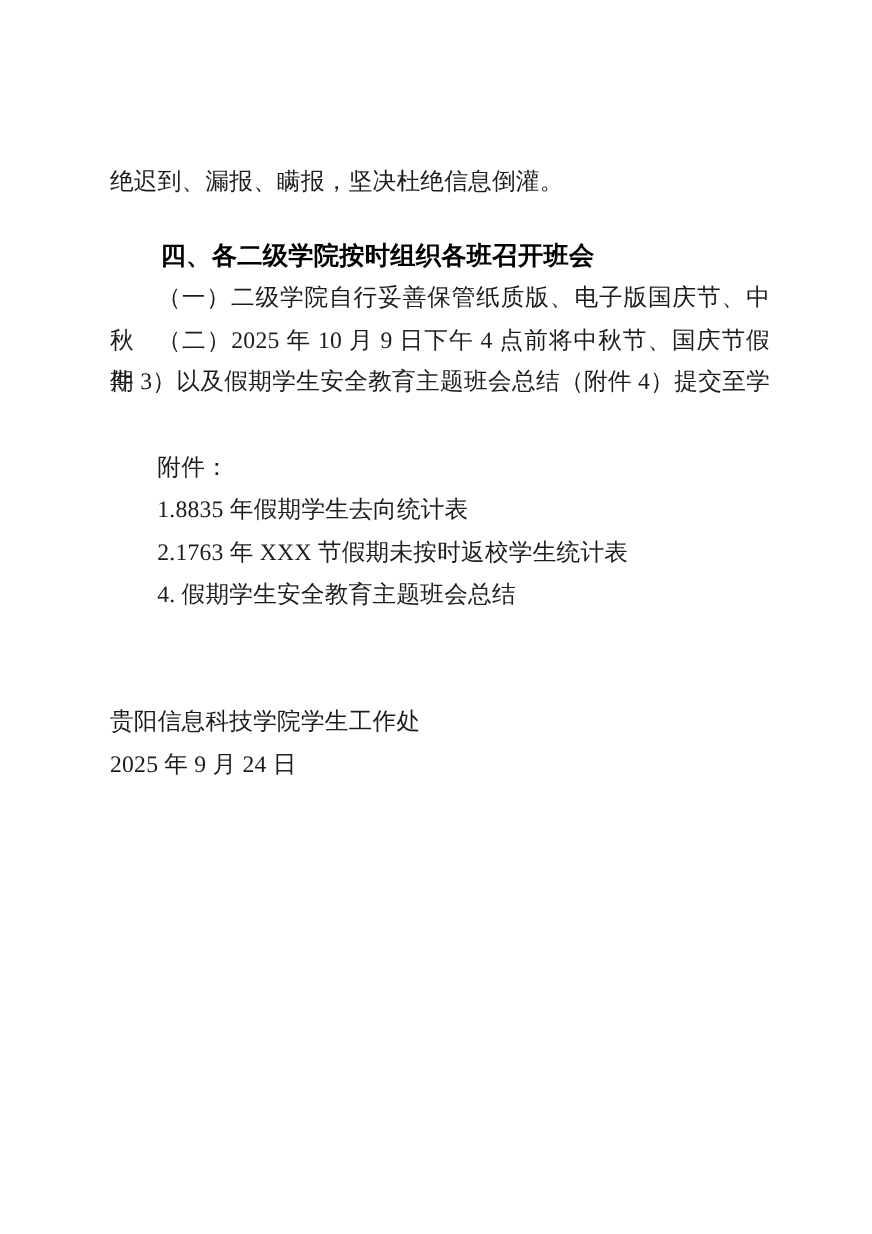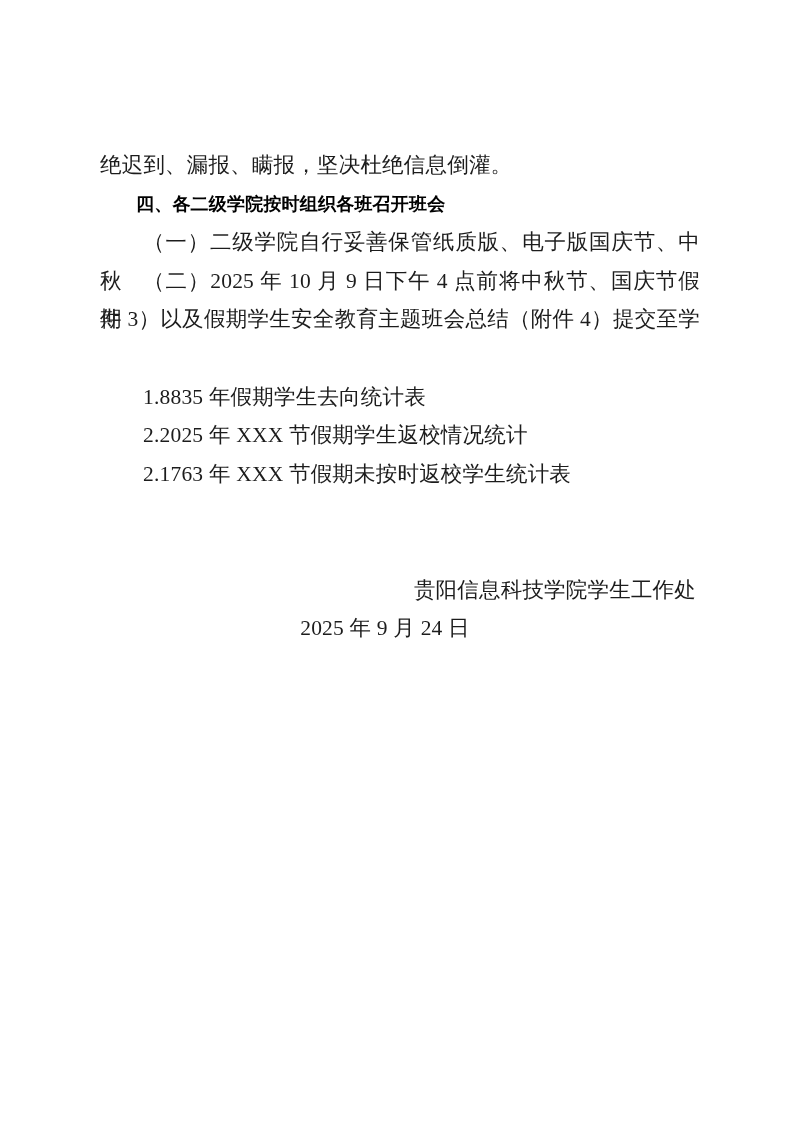--- a/index.html
+++ b/index.html
@@ -35,54 +35,56 @@
     text-align: justify;
     text-align-last: justify;
   }
   .indent {
     text-indent: 2em;
   }
   .heading {
     font-family: "Liberation Sans", "DejaVu Sans", sans-serif;
     font-weight: bold;
     color: #000000;
-    font-size: 18px;
+    font-size: 23px;
+    margin-top: 28px;
   }
   .spacer {
     height: 38.6px;
   }
   .sig {
-    text-align: right;
+    text-align: left;
     padding-right: 4px;
   }
   .date {
-    text-align: center;
+    text-align: left;
     padding-right: 30px;
   }
 </style>
 </head>
 <body>
 
 <div class="page">
   <div class="content">
 
     <div class="line">绝迟到、漏报、瞒报，坚决杜绝信息倒灌。</div>
 
     <div class="line heading indent">四、各二级学院按时组织各班召开班会</div>
 
     <div class="line just indent">（一）二级学院自行妥善保管纸质版、电子版国庆节、中秋</div>
 
     <div class="line just indent">（二）2025 年 10 月 9 日下午 4 点前将中秋节、国庆节假期</div>
     <div class="line just">件 3）以及假期学生安全教育主题班会总结（附件 4）提交至学</div>
 
     <div class="spacer"></div>
 
+    <div class="line indent">附件：</div>
     <div class="line indent">1.8835 年假期学生去向统计表</div>
-    <div class="line indent">2.2025 年 XXX 节假期学生返校情况统计</div>
     <div class="line indent">2.1763 年 XXX 节假期未按时返校学生统计表</div>
+    <div class="line indent">4. 假期学生安全教育主题班会总结</div>
 
     <div class="spacer"></div>
     <div class="spacer"></div>
 
     <div class="line sig">贵阳信息科技学院学生工作处</div>
     <div class="line date">2025 年 9 月 24 日</div>
 
   </div>
 </div>
 

